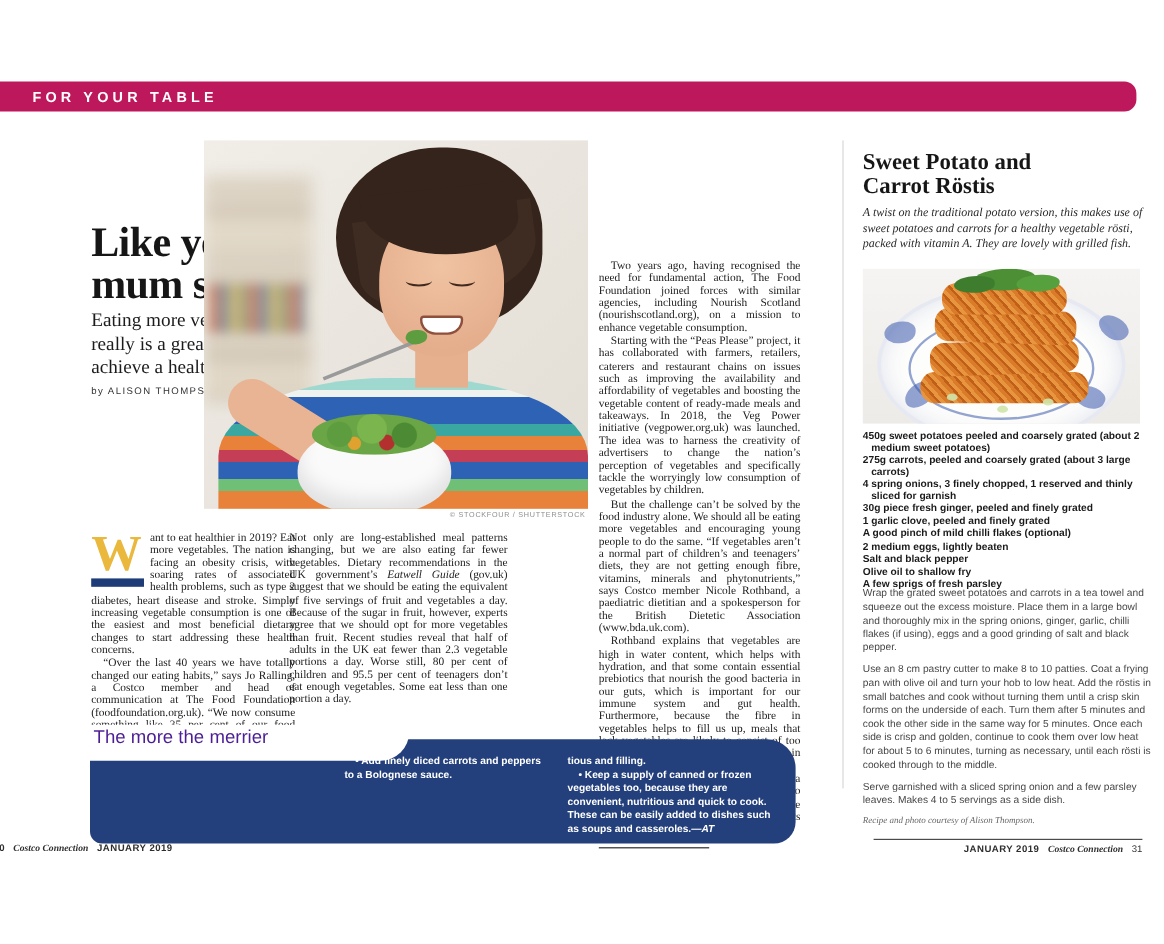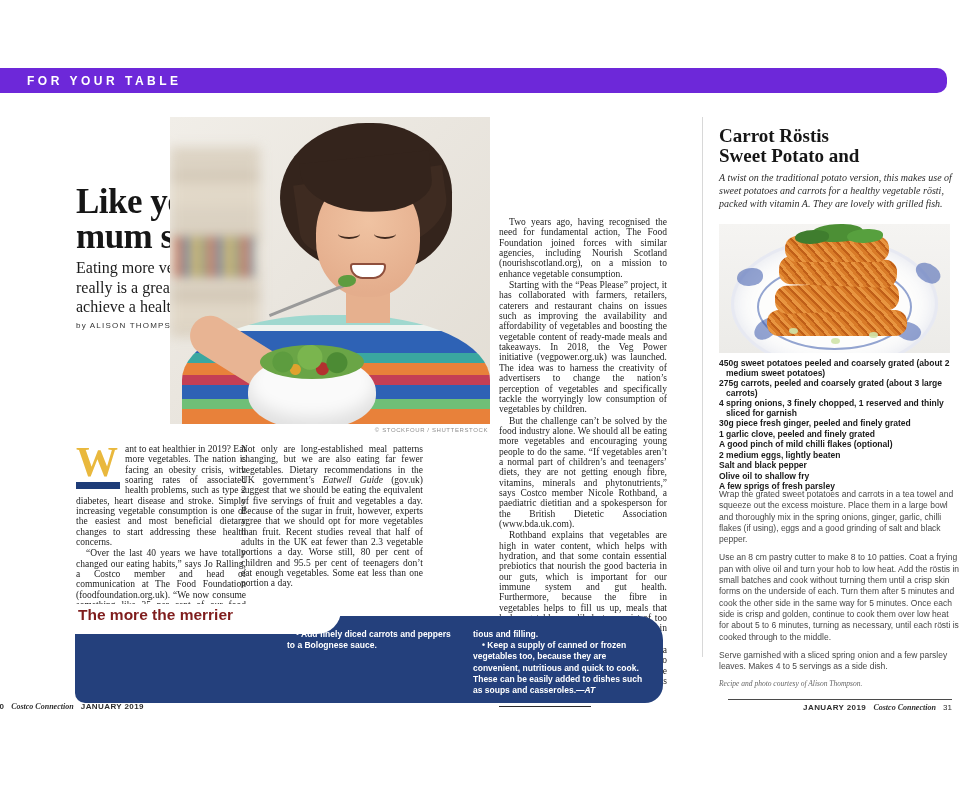--- a/index.html
+++ b/index.html
@@ -2,21 +2,21 @@
 <html><head>
 <meta charset="utf-8">
 <style>
   * { margin:0; padding:0; box-sizing:border-box; }
   html,body { background:#fff; }
   #page { position:relative; width:970px; height:787px; background:#fff; overflow:hidden;
            font-family:"Liberation Sans", sans-serif; }
 
   
   .kicker { position:absolute; left:0; top:68px; width:947px; height:25px;
-            background:#6d28d9; border-radius:0 10px 10px 0; }
+            background:#be185d; border-radius:0 10px 10px 0; }
   .kicker span { display:block; padding:6px 0 0 27px; font-size:12px; font-weight:bold;
                  letter-spacing:3.5px; color:#fff; }
 
   
   .headline { position:absolute; left:76px; top:184px; width:185px;
               font-family:"Liberation Serif", serif; font-weight:bold;
               font-size:35px; line-height:1.0; color:#161616; letter-spacing:-0.5px; }
   .subtitle { position:absolute; left:76px; top:258px; width:180px;
               font-family:"Liberation Serif", serif; font-size:16px; line-height:1.22; color:#1c1c1c; }
   .byline  { position:absolute; left:76px; top:321px; font-size:8px; letter-spacing:1.2px; color:#333; }
@@ -83,21 +83,21 @@
   .cc { position:absolute; left:499px; top:630px; width:160px; }
   .cc-title { font-size:9px; font-weight:bold; letter-spacing:1px; color:#A91E26; line-height:1.2; }
   .cc-rule { width:34px; border-top:2px solid #8E1B22; margin:4px 0 6px; }
   .cc-body { font-size:8px; line-height:1.4; color:#555; }
 
   
   .merrier-box { position:absolute; left:75px; top:616px; width:588px; height:87px;
                  background:#24407C; border-radius:6px 24px 18px 10px; }
   .merrier-titlebg { position:absolute; left:0; top:-12px; width:266px; height:30px;
                  background:#fff; border-radius:0 0 24px 0; }
-  .merrier-title { position:absolute; left:3px; top:2px; font-size:15.5px; font-weight:bold; color:#7f1d1d; }
+  .merrier-title { position:absolute; left:3px; top:2px; font-size:15.5px; font-weight:normal; color:#4c1d95; }
   .m-col { position:absolute; color:#fff; font-size:8.5px; line-height:1.32; font-weight:bold; }
   .m-col p { text-align:left; }
   .m-col .bullet { text-indent:9px; }
   .m-col1 { left:20px; top:34px; width:168px; }
   .m-col2 { left:212px; top:13px; width:168px; }
   .m-col3 { left:398px; top:13px; width:172px; }
   .m-sign { font-style:italic; }
 
   
   .footer-left { position:absolute; left:-5px; top:702px; font-size:8px; color:#2e2e2e; }
@@ -231,22 +231,22 @@
   <div class="footer-right-rule"></div>
   <div class="footer-right">
     <span class="date">JANUARY 2019</span>
     <span class="brand">Costco Connection</span>
     <span class="pg">31</span>
   </div>
 
   <div class="gutter"></div>
 
   <div class="r-title">
+    <div>Sweet Potato and</div>
     <div>Carrot Röstis</div>
-    <div>Sweet Potato and</div>
   </div>
   <div class="r-intro">A twist on the traditional potato version, this makes use of sweet potatoes and carrots for a healthy vegetable rösti, packed with vitamin A. They are lovely with grilled fish.</div>
 
   <div class="r-photo">
     <div class="plate"></div>
     <div class="plate-ring"></div>
     <div class="plate-blob" style="left:18px; top:44px;"></div>
     <div class="plate-blob" style="left:196px; top:40px; transform:rotate(40deg);"></div>
     <div class="plate-blob" style="left:34px; top:96px; transform:rotate(-30deg);"></div>
     <div class="plate-blob" style="left:176px; top:98px; transform:rotate(25deg);"></div>

